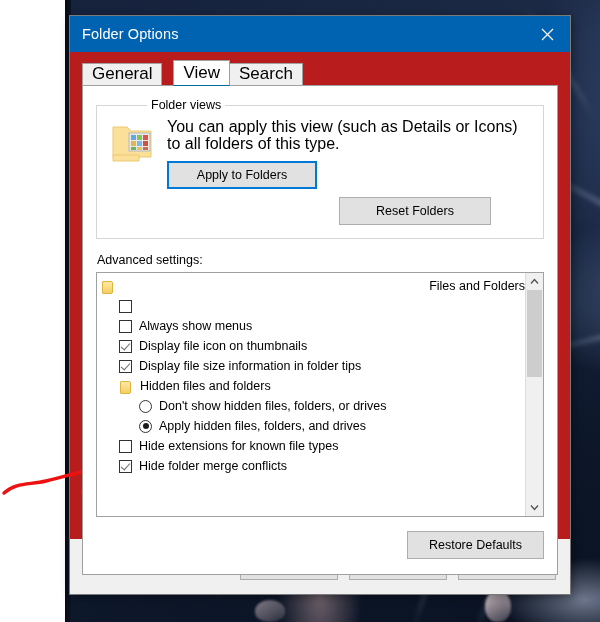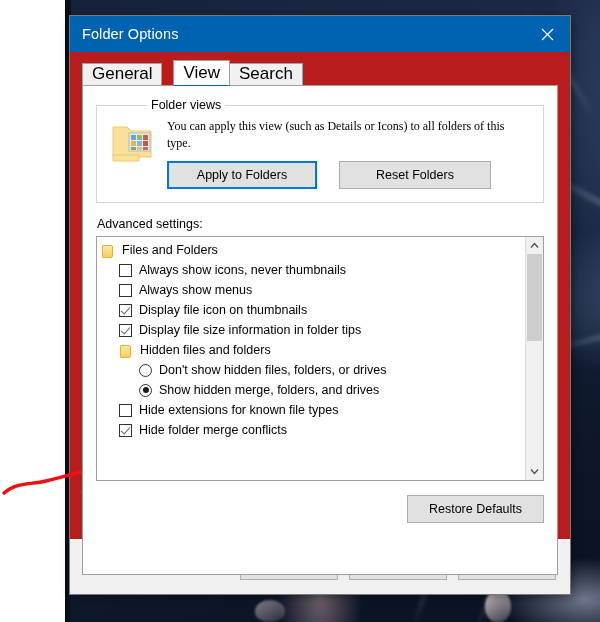--- a/index.html
+++ b/index.html
@@ -152,24 +152,23 @@
     display: flex;
     align-items: flex-start;
   }
   .fv-icon {
     width: 58px;
     flex: 0 0 58px;
     padding-top: 4px;
   }
   .fv-right { flex: 1; }
   .fv-text {
-    font-size: 12px;
+    font-size: 16px;
     line-height: 17px;
     margin: 0 0 9px 0;
-    font-family: Liberation Serif, serif;
   }
   .fv-buttons { display: flex; gap: 22px; }
 
   .btn {
     background: #e1e1e1;
     border: 1px solid #adadad;
     font-family: "Liberation Sans", sans-serif;
     font-size: 12.5px;
     color: #000;
     height: 28px;
@@ -177,21 +176,21 @@
     text-align: center;
     cursor: default;
     box-sizing: border-box;
     padding: 0;
   }
   .btn.focus {
     border: 2px solid #0078d7;
     line-height: 24px;
   }
   .btn-apply-folders { width: 150px; }
-  .btn-reset-folders { width: 152px; }
+  .btn-reset-folders { width: 152px; margin-top: 36px; }
 
   
   #adv-label {
     font-size: 12.5px;
     margin: 14px 0 5px 1px;
   }
   #listwrap {
     position: relative;
     border: 1px solid #a0a0a0;
     height: 245px;
@@ -206,21 +205,21 @@
     overflow: hidden;
   }
   .row {
     height: 20px;
     display: flex;
     align-items: center;
     white-space: nowrap;
     font-size: 12.5px;
     padding-left: 4px;
   }
-  .row.lvl1 { padding-left: 4px; }
+  .row.lvl1 { padding-left: 4px; justify-content: space-between; }
   .row.lvl2 { padding-left: 22px; }
   .row.lvl3 { padding-left: 42px; }
 
   .folder-ico {
     width: 13px; height: 13px;
     flex: 0 0 13px;
     margin-right: 8px;
     position: relative;
   }
   .folder-ico::before {
@@ -410,21 +409,20 @@
       <div id="listwrap">
         <div id="list">
 
           <div class="row lvl1">
             <span class="folder-ico"></span>
             <span class="row-label">Files and Folders</span>
           </div>
 
           <div class="row lvl2">
             <span class="cb"></span>
-            <span class="row-label">Always show icons, never thumbnails</span>
           </div>
 
           <div class="row lvl2">
             <span class="cb"></span>
             <span class="row-label">Always show menus</span>
           </div>
 
           <div class="row lvl2">
             <span class="cb checked"></span>
             <span class="row-label">Display file icon on thumbnails</span>
@@ -441,21 +439,21 @@
             <span class="row-label">Hidden files and folders</span>
           </div>
 
           <div class="row lvl3">
             <span class="rb"></span>
             <span class="row-label">Don't show hidden files, folders, or drives</span>
           </div>
 
           <div class="row lvl3">
             <span class="rb checked"></span>
-            <span class="row-label">Show hidden merge, folders, and drives</span>
+            <span class="row-label">Apply hidden files, folders, and drives</span>
           </div>
 
 
           <div class="row lvl2">
             <span class="cb"></span>
             <span class="row-label">Hide extensions for known file types</span>
           </div>
 
           <div class="row lvl2">
             <span class="cb checked"></span>

